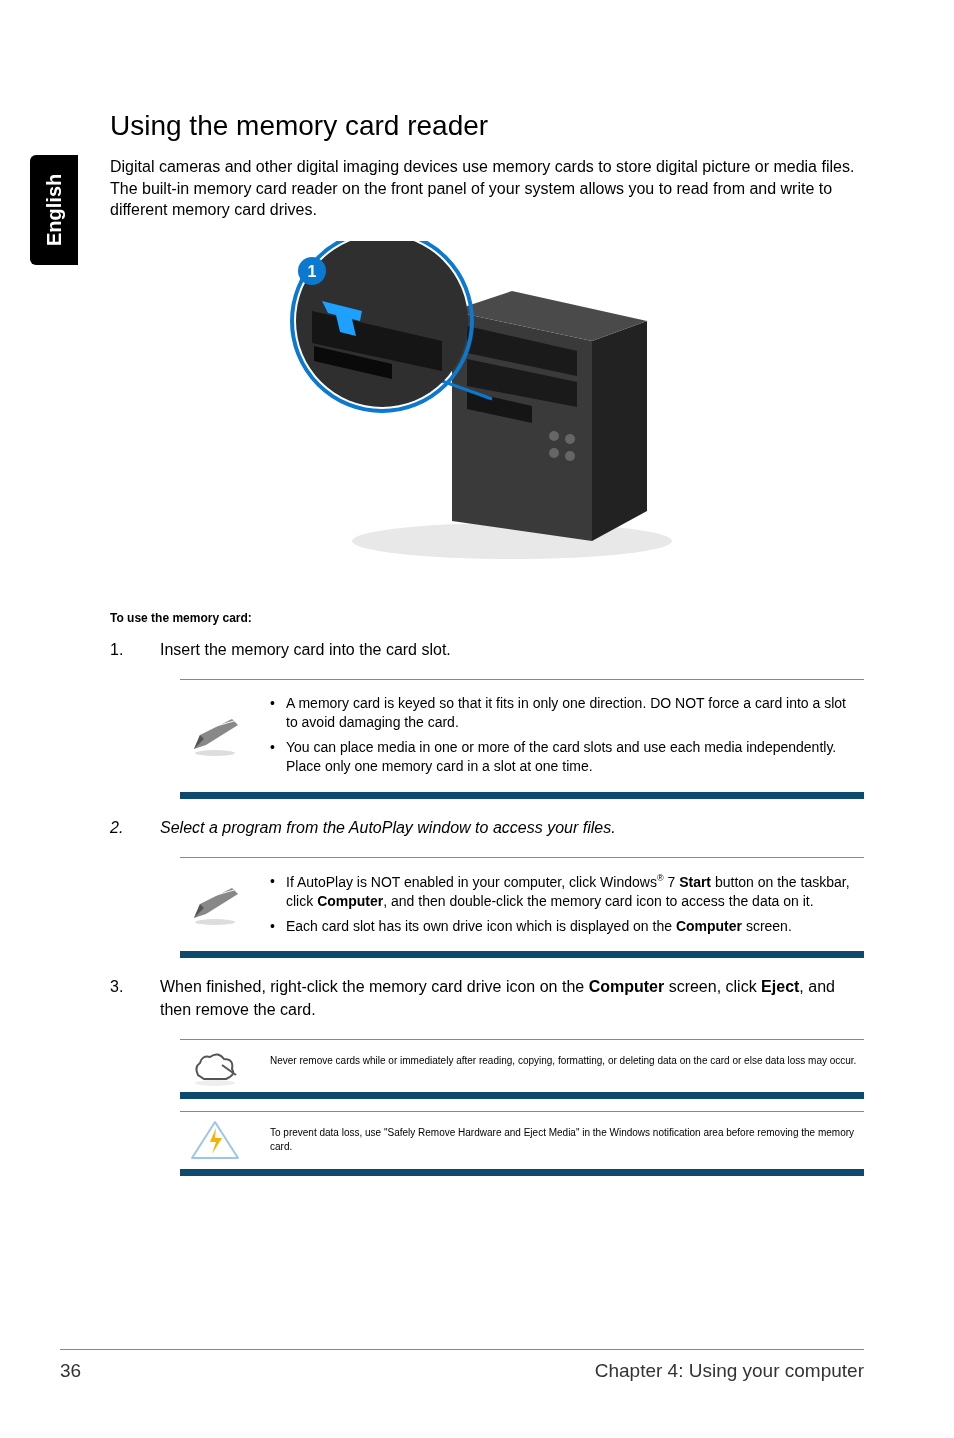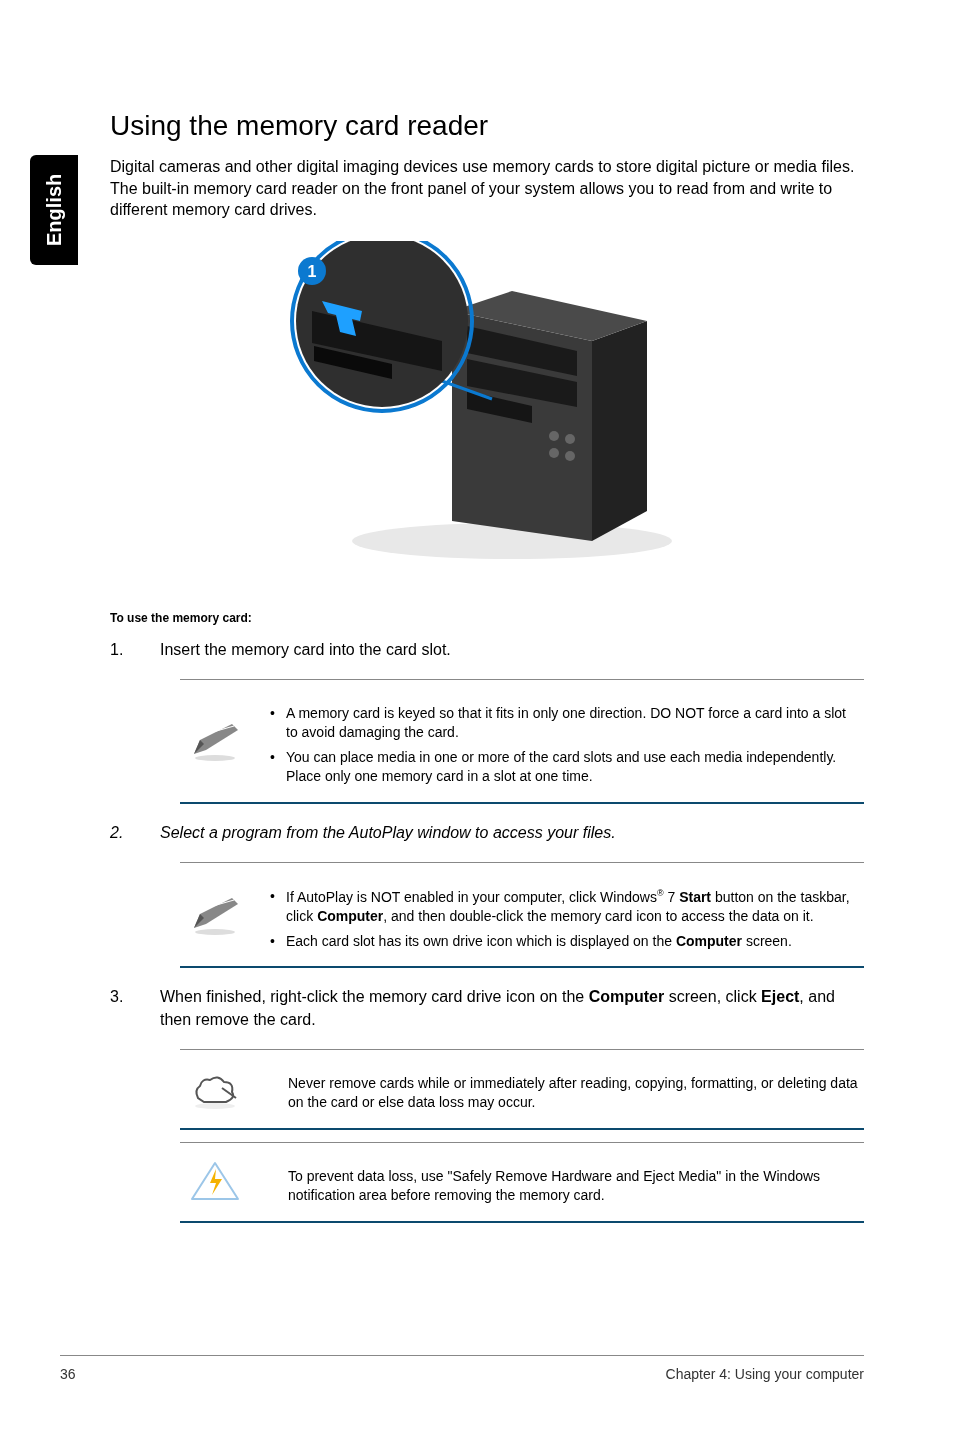--- a/index.html
+++ b/index.html
@@ -58,22 +58,22 @@
   }
   ol.steps > li::before {
     content: counter(step) ".";
     position: absolute;
     left: 0;
     top: 0;
   }
   .note-block {
     margin: 12px 0 18px 70px;
     border-top: 1px solid #888;
-    border-bottom: 2px solid #0c4a6e;
-    padding: 18px 6px 10px 90px;
+    border-bottom: 7px solid #0c4a6e;
+    padding: 8px 6px 10px 90px;
     position: relative;
     min-height: 60px;
   }
   .note-block.no-bottom-space { margin-bottom: 10px; }
   .note-block .icon {
     position: absolute;
     left: 8px;
     top: 50%;
     transform: translateY(-50%);
     width: 54px;
@@ -91,36 +91,35 @@
     line-height: 1.35;
     margin: 6px 0;
   }
   .note-block ul li::before {
     content: "•";
     position: absolute;
     left: 0;
     top: 0;
   }
   .note-block p.single {
-    font-size: 14px;
+    font-size: 10px;
     line-height: 1.35;
     padding: 6px 0;
-    margin-left: 18px;
   }
   .note-block ul li .sup { font-size: 9px; vertical-align: super; }
   .footer {
     position: absolute;
     bottom: 56px;
     left: 60px;
     right: 90px;
     border-top: 1px solid #888;
     padding-top: 10px;
     display: flex;
     justify-content: space-between;
-    font-size: 14px;
+    font-size: 19px;
     color: #333;
   }
 </style>
 </head>
 <body>
 
 <div class="page">
   <div class="side-tab">English</div>
 
   <h1 class="section-title">Using the memory card reader</h1>

